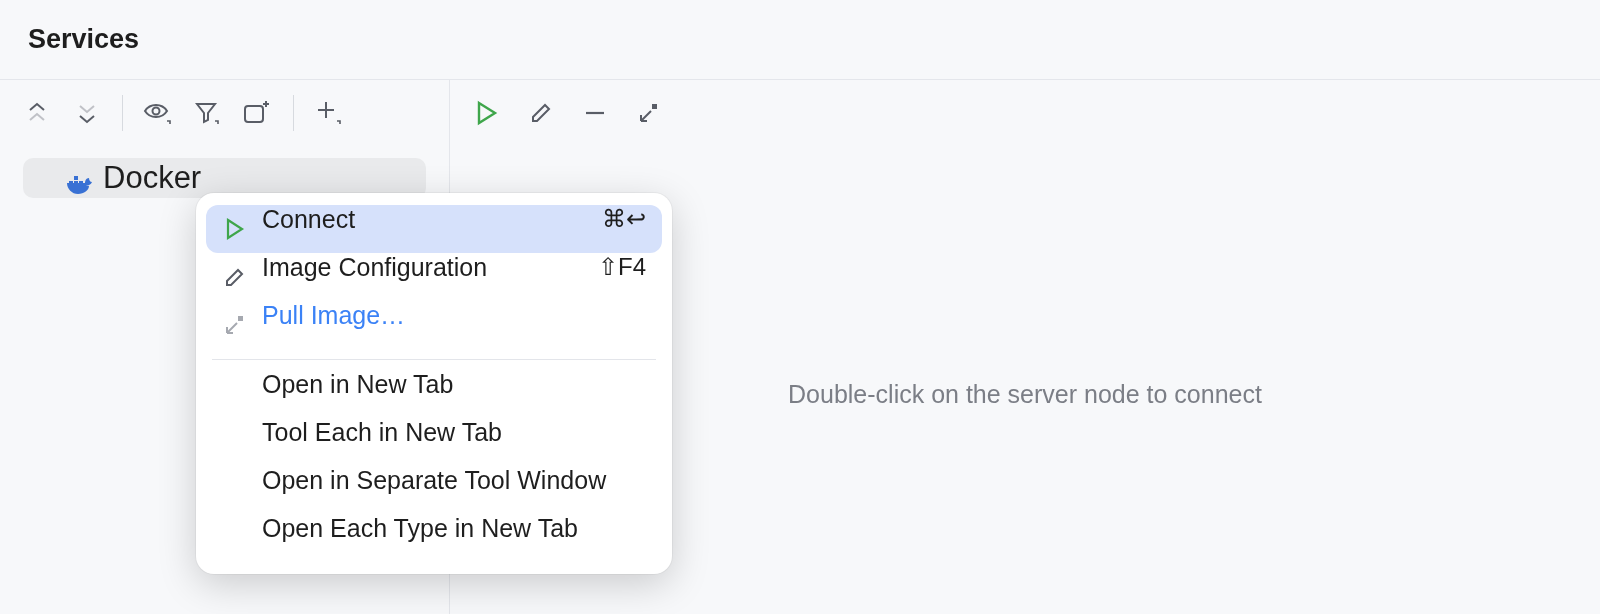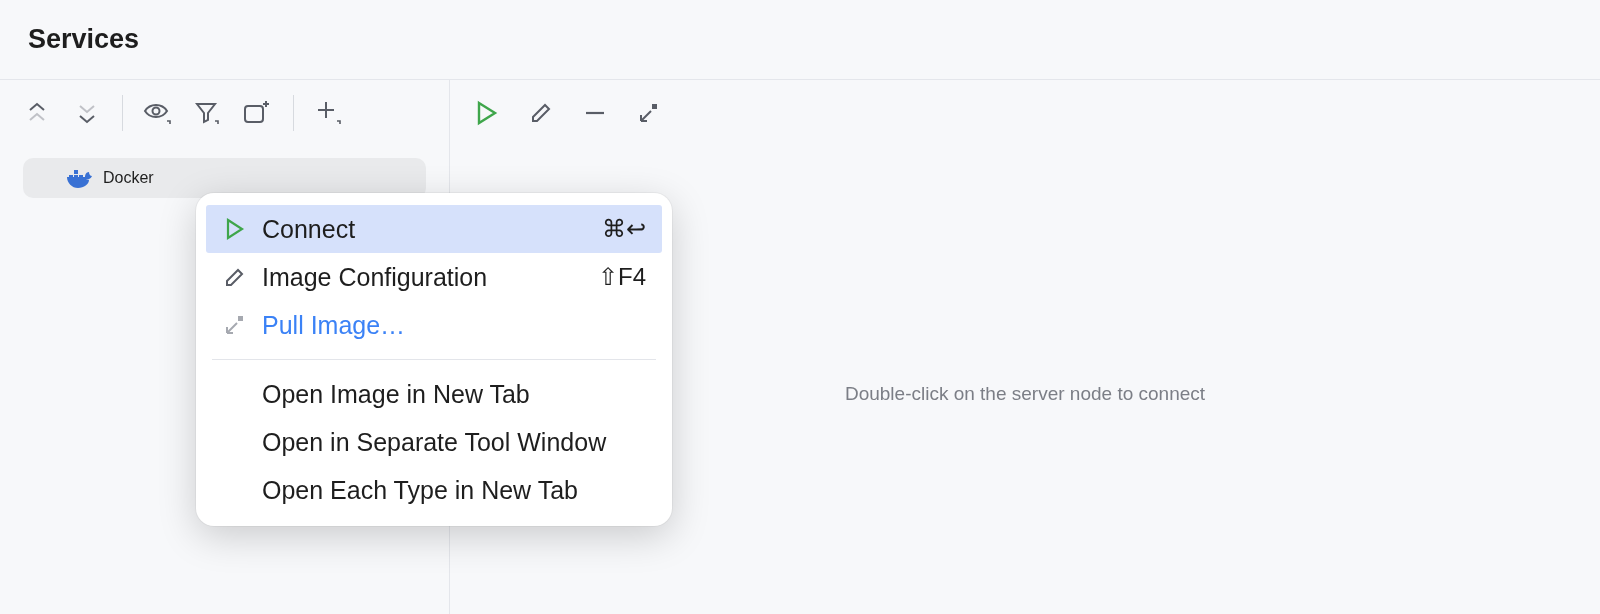--- a/index.html
+++ b/index.html
@@ -66,21 +66,21 @@
     
     .tree-row {
       margin: 12px 23px 0 23px;
       height: 40px;
       border-radius: 10px;
       background: #e9eaec;
       display: flex;
       align-items: center;
       gap: 10px;
       padding: 0 36px 0 44px;
-      font-size: 16px;
+      font-size: 31px;
       color: #1e1e1e;
     }
     .docker-icon {
       width: 26px; height: 22px;
       display: inline-block;
     }
 
     
     .right {
       flex: 1;
@@ -103,42 +103,41 @@
       border-radius: 6px;
     }
 
     .right-body {
       flex: 1;
       display: flex;
       align-items: center;
       justify-content: center;
     }
     .placeholder-text {
-      font-size: 19px;
+      font-size: 25px;
       color: #7b7e86;
       margin-top: 28px;
     }
 
     
     .context-menu {
       position: absolute;
       left: 196px;
       top: 193px;
       width: 476px;
       background: #ffffff;
       border-radius: 18px;
       box-shadow: 0 10px 38px rgba(0,0,0,0.18), 0 0 0 1px rgba(0,0,0,0.04);
       padding: 12px 10px;
       z-index: 50;
     }
     .cm-item {
       height: 48px;
-      border-radius: 3px;
-      display: flex;
-      align-items: center;
+      border-radius: 12px;
+      display: flex;
       padding: 0 16px;
       gap: 14px;
       font-size: 25px;
       color: #1e1e1e;
     }
     .cm-item.highlight {
       background: #d6e1fb;
     }
     .cm-item.disabled { color: #3b82f6; }
     .cm-item.disabled svg { stroke:#a6a9b0; }
@@ -287,21 +286,25 @@
         <rect x="14" y="2" width="5" height="5" fill="#a6a9b0" stroke="none"></rect>
       </svg>
     </span>
     <span class="cm-label">Pull Image…</span>
   </div>
 
   <div class="cm-sep"></div>
 
   <div class="cm-item">
     <span class="cm-icon"></span>
-    <span class="cm-label">Open Image in New Tab</span>
+    <span class="cm-label">Open in New Tab</span>
+  </div>
+  <div class="cm-item">
+    <span class="cm-icon"></span>
+    <span class="cm-label">Tool Each in New Tab</span>
   </div>
   <div class="cm-item">
     <span class="cm-icon"></span>
     <span class="cm-label">Open in Separate Tool Window</span>
   </div>
   <div class="cm-item">
     <span class="cm-icon"></span>
     <span class="cm-label">Open Each Type in New Tab</span>
   </div>
 </div>

